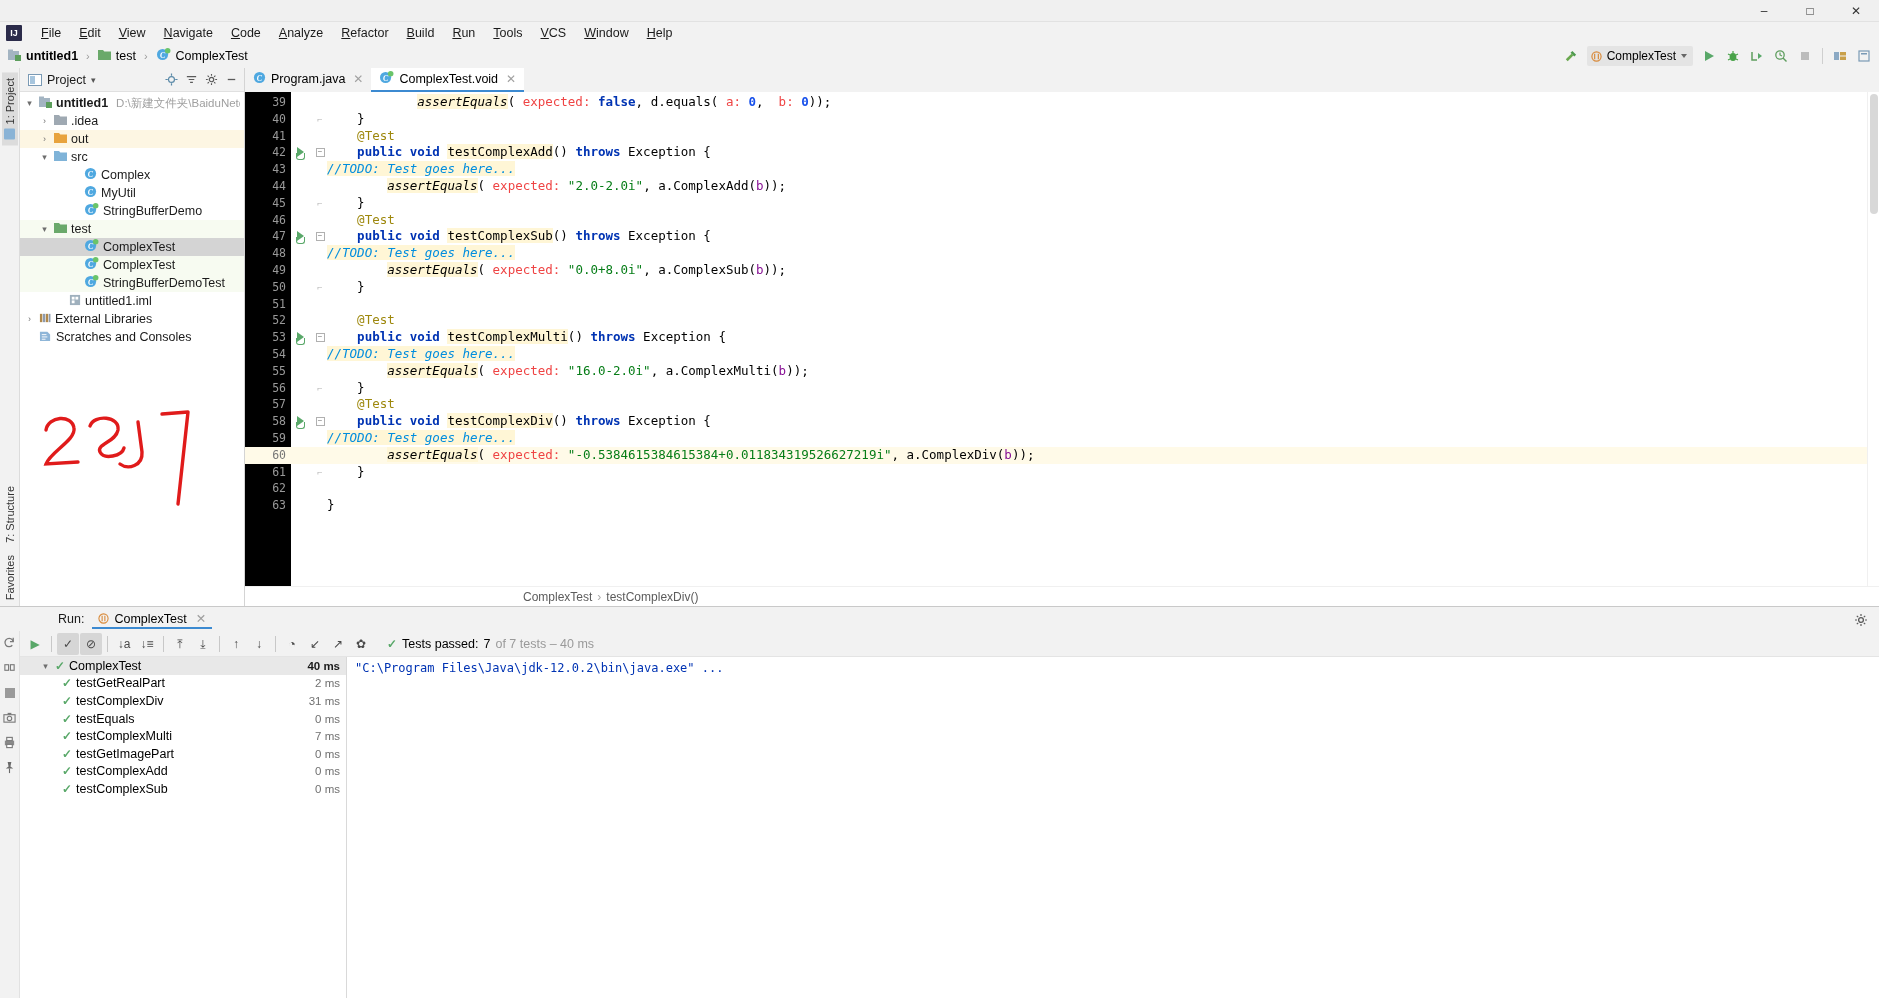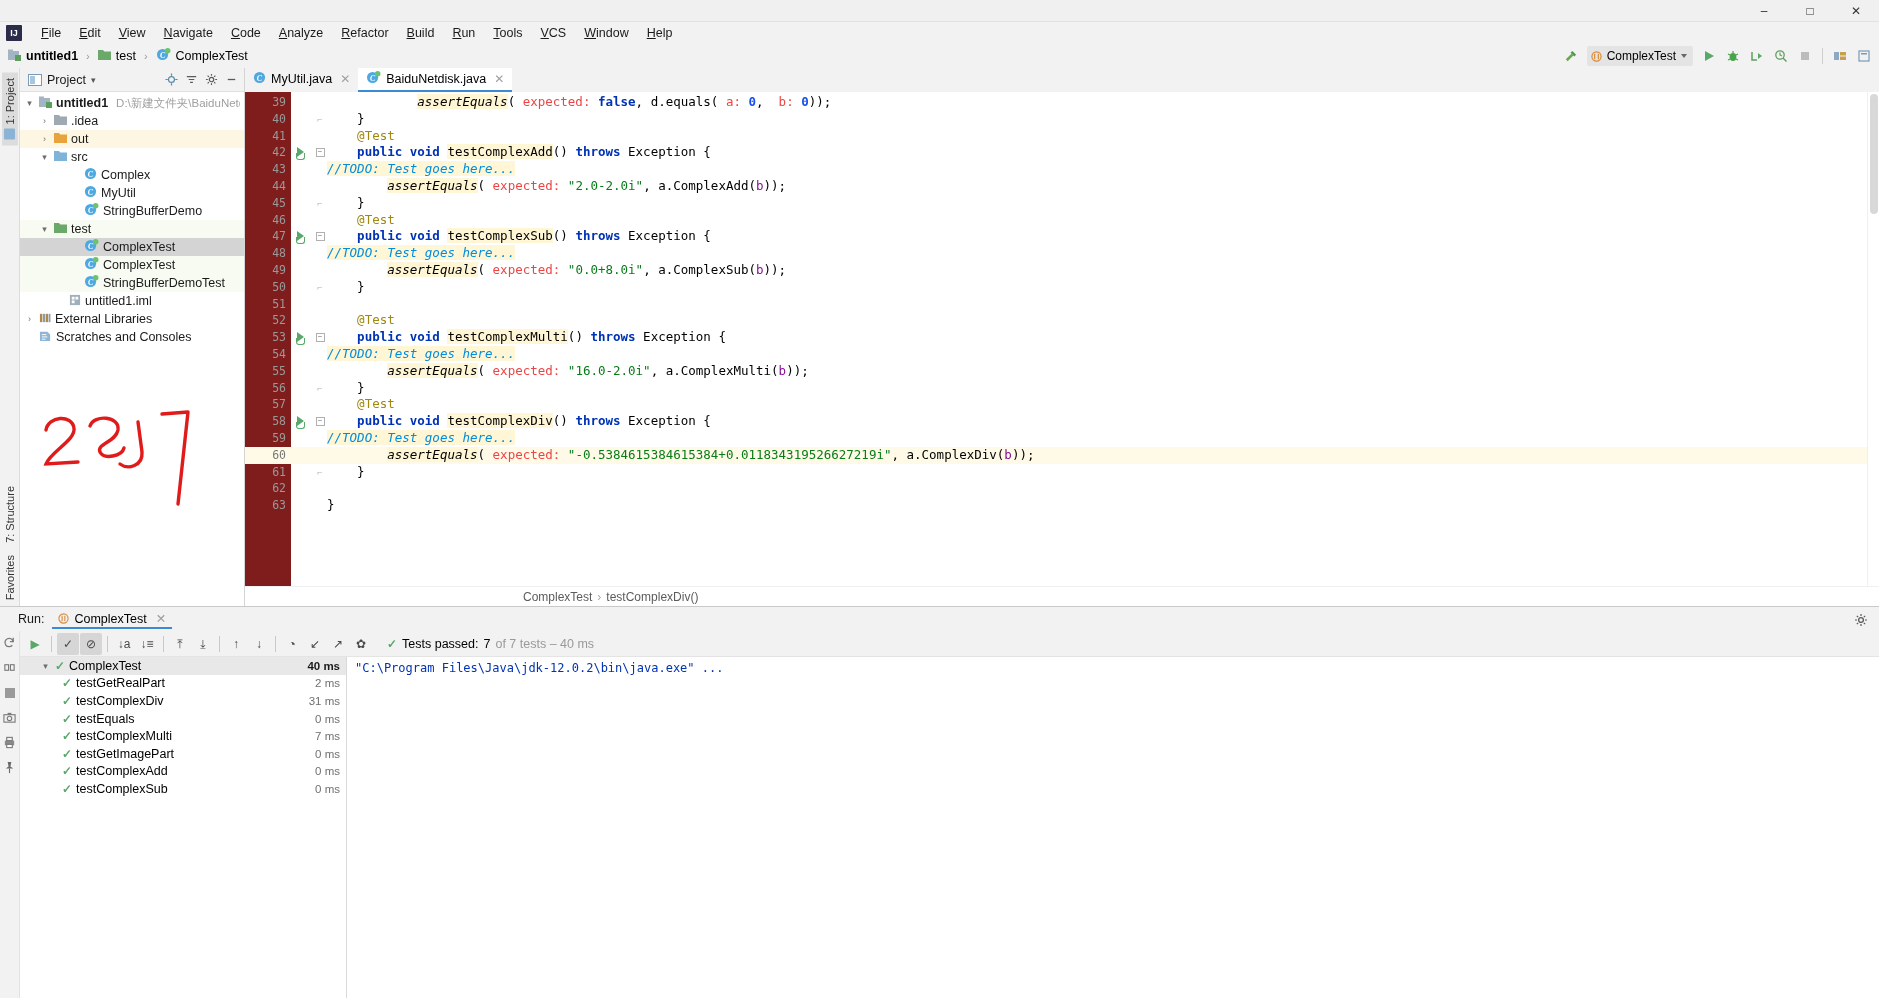--- a/index.html
+++ b/index.html
@@ -123,21 +123,21 @@
   }
   .etab {
     display: flex; align-items: center; gap: 5px; padding: 0 8px;
     font-size: 12.5px; border-bottom: 2px solid transparent; position: relative;
   }
   .etab.active { background: #fff; border-bottom: 2px solid #3c8ad1; }
   .etab .x { color: #a0a0a0; font-size: 12px; margin-left: 3px; }
 
   .editor-wrap { flex: 1; position: relative; display: flex; min-height: 0; background: #fff; }
   .gutter {
-    width: 46px; background: #7f1d1d; flex: none; text-align: right;
+    width: 46px; background: #000000; flex: none; text-align: right;
     padding-top: 2px; font-family: "DejaVu Sans Mono", monospace; font-size: 11.5px;
     color: #999; position: relative;
   }
   .marker-col { width: 22px; flex: none; background: #fff; position: relative; padding-top: 2px; }
   .fold-col { width: 14px; flex: none; background: #fff; position: relative; padding-top: 2px; }
   .code-area {
     flex: 1; position: relative; overflow: hidden; padding-top: 2px;
     font-family: "DejaVu Sans Mono", monospace; font-size: 12.5px;
   }
   .ln { height: 16.8px; line-height: 16.8px; padding-right: 5px; }
@@ -196,21 +196,21 @@
     border-top: 1px solid #f0f0f0;
   }
 
   
   .run-panel {
     height: 392px; background: #f2f2f2; flex: none; display: flex; flex-direction: column;
     border-top: 1px solid #c9c9c9;
   }
   .run-header {
     height: 24px; display: flex; align-items: center; padding-left: 18px;
-    gap: 8px; flex: none; background: #f2f2f2; position: relative;
+    gap: 8px; flex: none; background: #f2f2f2; position: relative; margin-left: 40px;
   }
   .run-label { font-size: 12.5px; color: #1a1a1a; }
   .run-tab {
     display: flex; align-items: center; gap: 5px; font-size: 12.5px;
     border-bottom: 2px solid #3c8ad1; padding: 2px 6px 1px 6px;
   }
   .run-tab .x { color: #a0a0a0; margin-left: 4px; }
   .gear-right { position: absolute; right: 10px; top: 4px; }
 
   .run-body { flex: 1; display: flex; min-height: 0; }
@@ -552,30 +552,30 @@
         </div>
     </div>
 
     <div class="editor-col">
       <div class="tabs-row" id="editor-tabs">
           <div class="etab">
             <span class="ic" style="position: relative;"><svg width="13" height="13" viewBox="0 0 14 14">
                 <circle cx="7" cy="7" r="6" fill="#4fa8e0"></circle>
                 <text x="7" y="10.4" font-size="8.5" font-style="italic" font-weight="bold" fill="#fff" text-anchor="middle" font-family="Liberation Serif, serif">C</text>
               </svg></span>
-            <span>MyUtil.java</span>
+            <span>Program.java</span>
             <span class="x">✕</span>
           </div>
           <div class="etab active">
             <span class="ic" style="position: relative;"><svg width="15" height="13" viewBox="0 0 16 14">
                 <circle cx="7" cy="7" r="6" fill="#4fa8e0"></circle>
                 <text x="7" y="10.4" font-size="8.5" font-style="italic" font-weight="bold" fill="#fff" text-anchor="middle" font-family="Liberation Serif, serif">C</text>
                 <circle cx="12.5" cy="3" r="3" fill="#6ac46a"></circle>
               </svg></span>
-            <span>BaiduNetdisk.java</span>
+            <span>ComplexTest.void</span>
             <span class="x">✕</span>
           </div>
         </div>
 
       <div class="editor-wrap">
         <div class="gutter" id="gutter">
             <div class="ln">39</div>
             <div class="ln">40</div>
             <div class="ln">41</div>
             <div class="ln">42</div>

